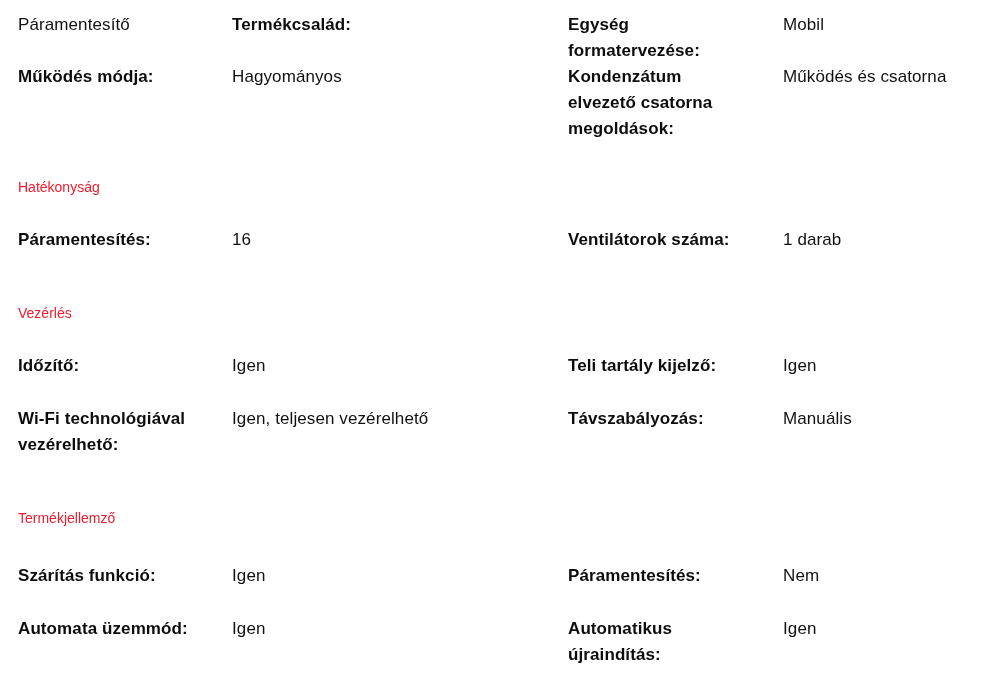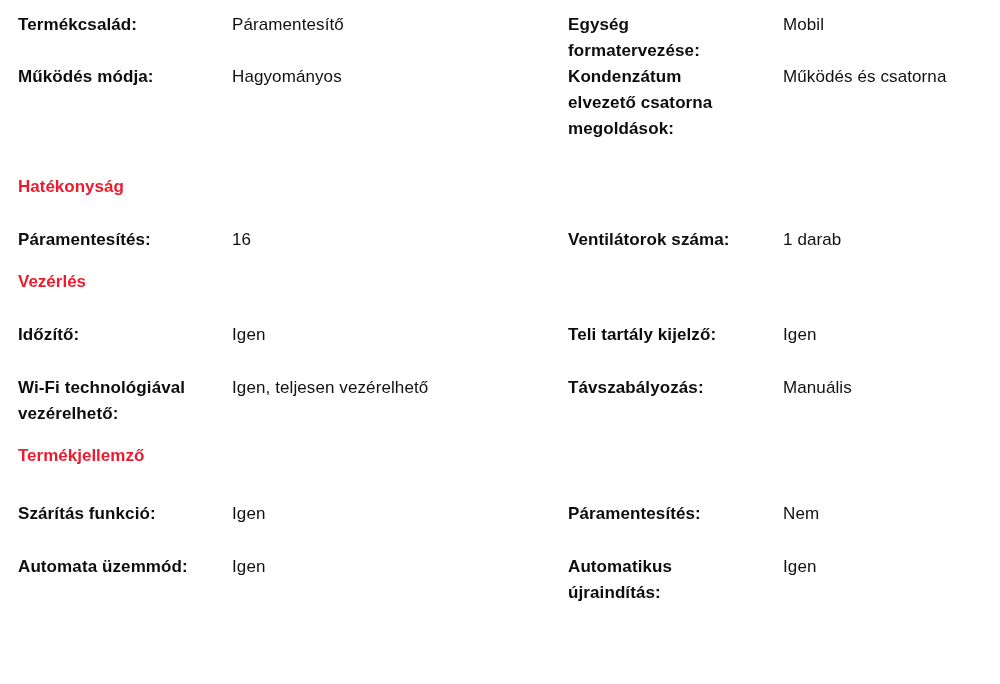--- a/index.html
+++ b/index.html
@@ -28,40 +28,40 @@
   }
   .label {
     font-weight: 700;
     max-width: 180px;
   }
   .value {
     font-weight: 400;
     color: #111111;
   }
   .section-header {
-    font-size: 17px;
+    font-size: 14px;
     line-height: 26px;
-    font-weight: 700;
+    font-weight: 400;
     color: #ed1b2d;
   }
   
   .mt26 { }
   .mt27 { margin-top: 27px; }
   .mt32 { margin-top: 32px; }
-  .mt38 { margin-top: 16px; }
+  .mt38 { margin-top: 47px; }
   .mt24 { margin-top: 32px; }
 </style>
 </head>
 <body>
 
 <div class="sheet">
 
   <div class="spec-row">
+    <div class="cell value">Páramentesítő</div>
     <div class="cell label">Termékcsalád:</div>
-    <div class="cell value">Páramentesítő</div>
     <div class="cell label">Egység formatervezése:</div>
     <div class="cell value">Mobil</div>
   </div>
 
   <div class="spec-row mt26">
     <div class="cell label">Működés módja:</div>
     <div class="cell value">Hagyományos</div>
     <div class="cell label">Kondenzátum elvezető csatorna megoldások:</div>
     <div class="cell value">Működés és csatorna</div>
   </div>

